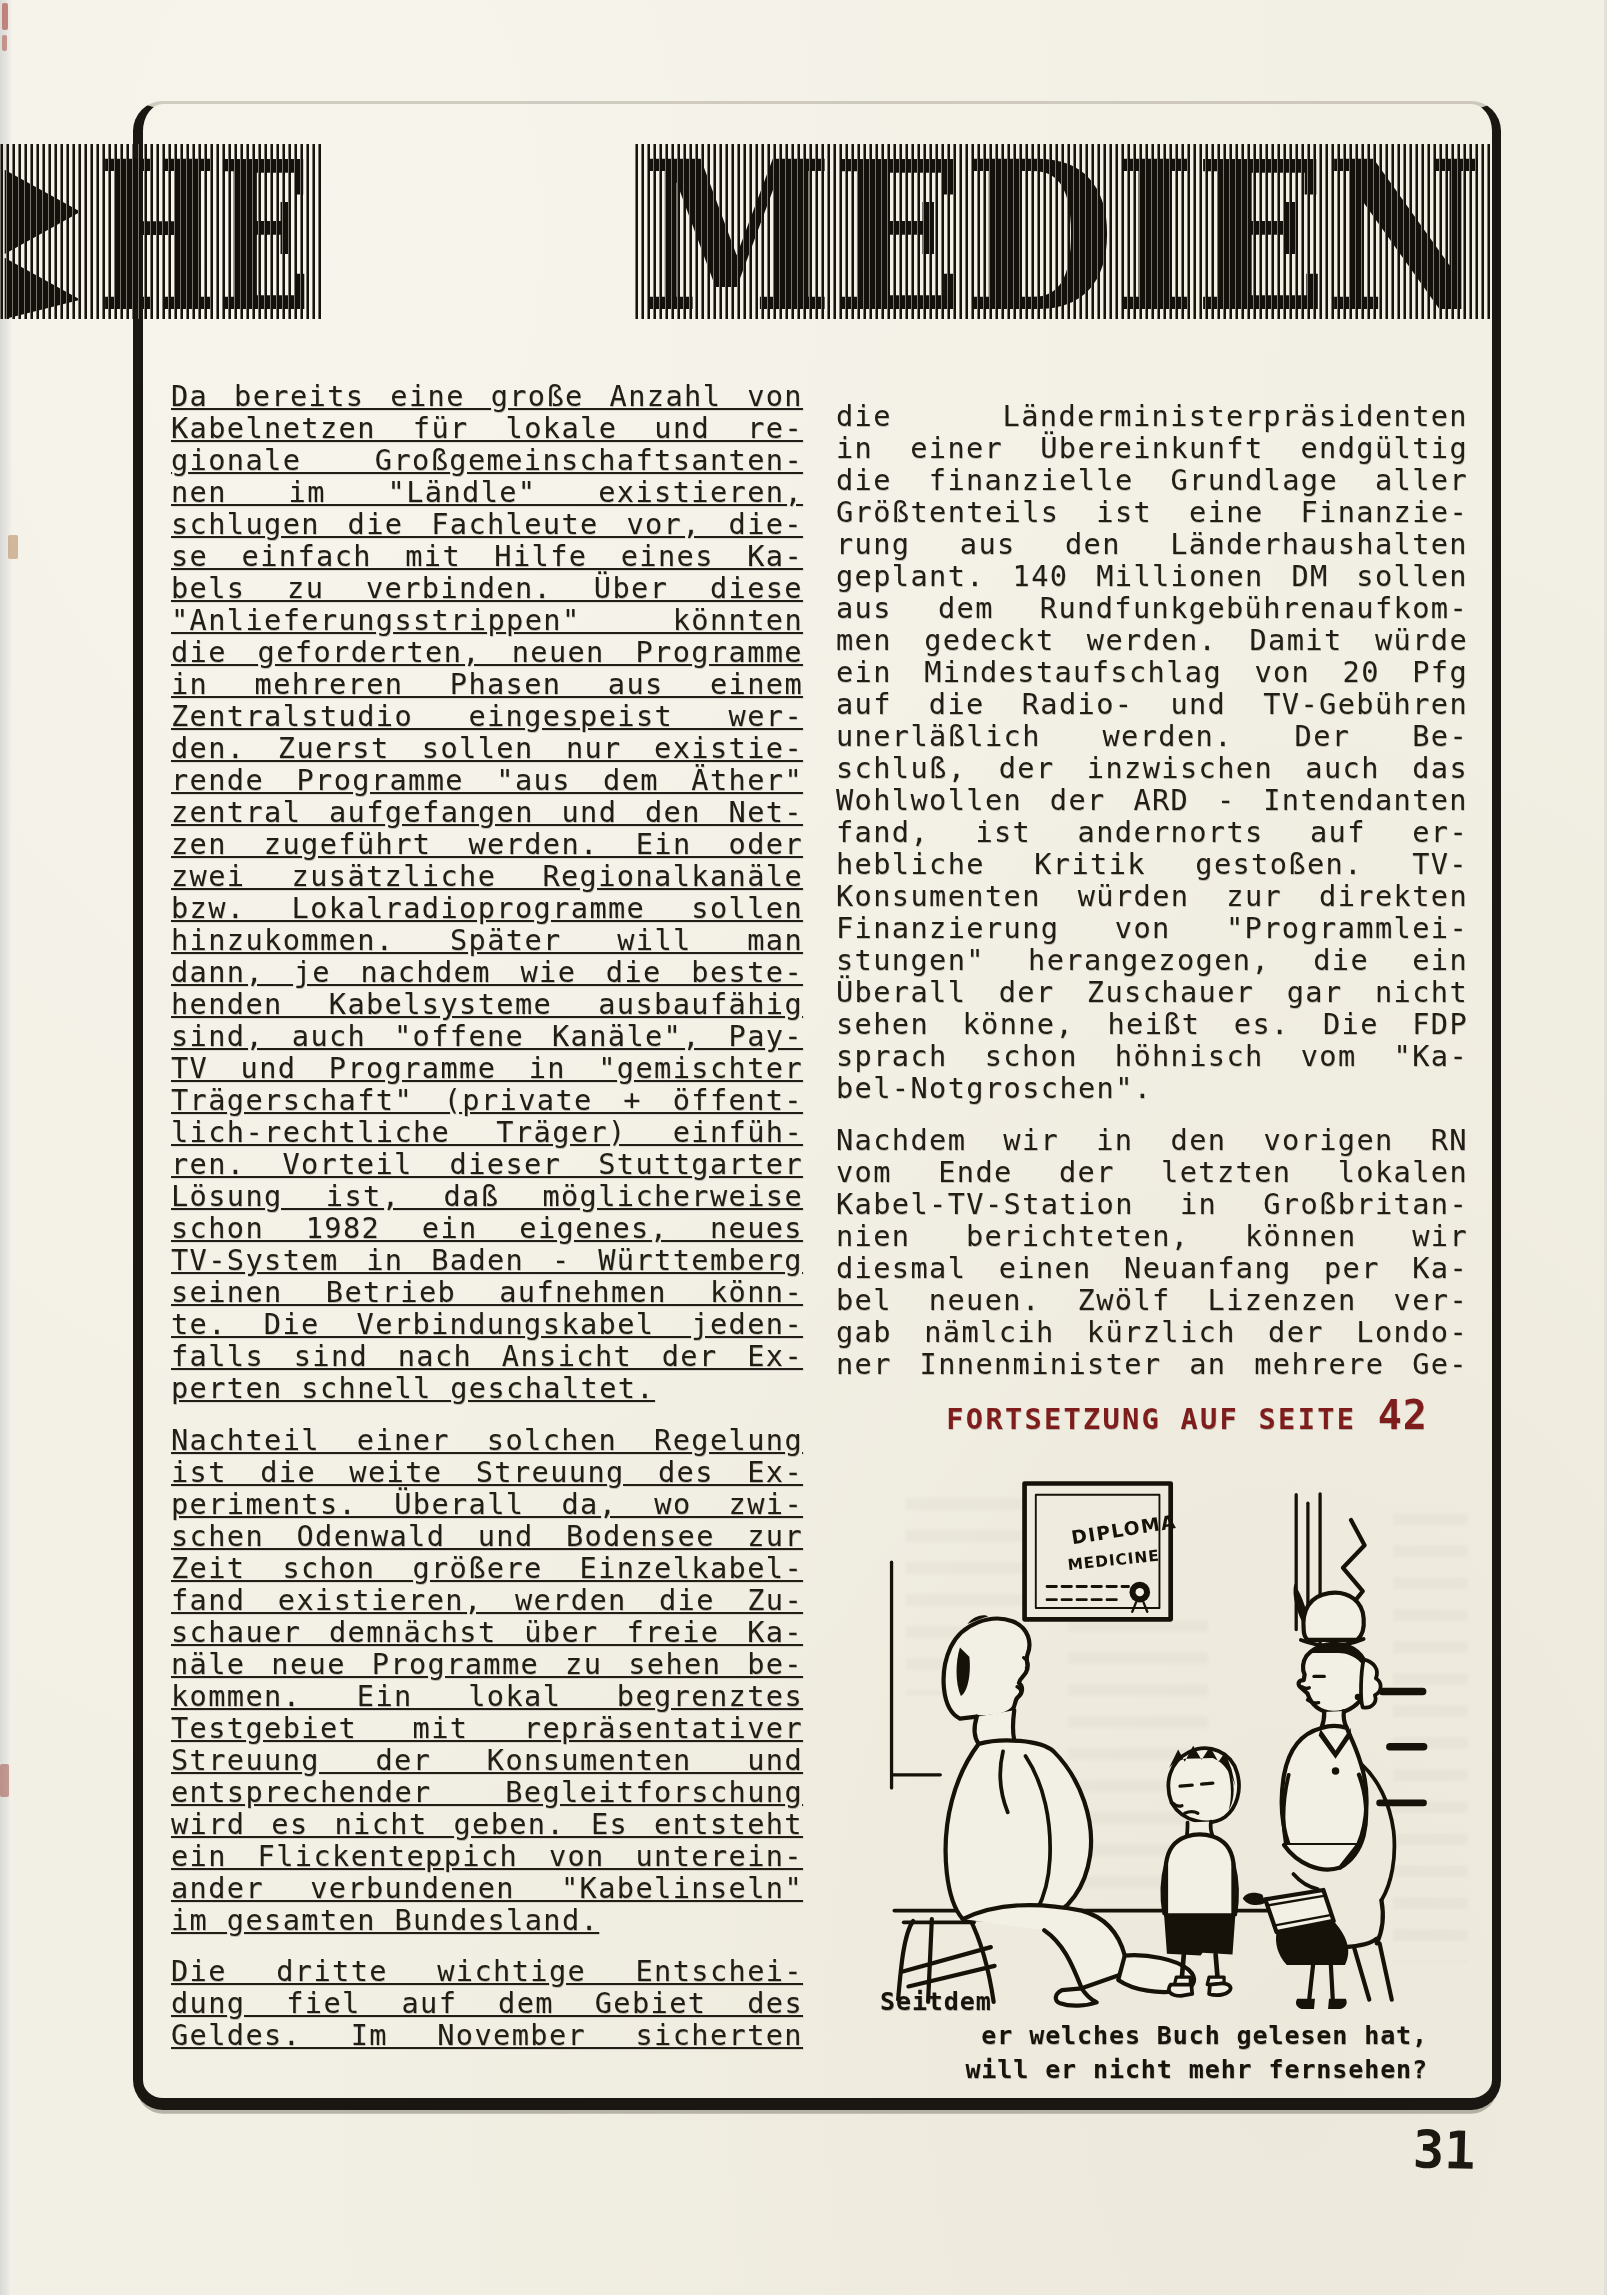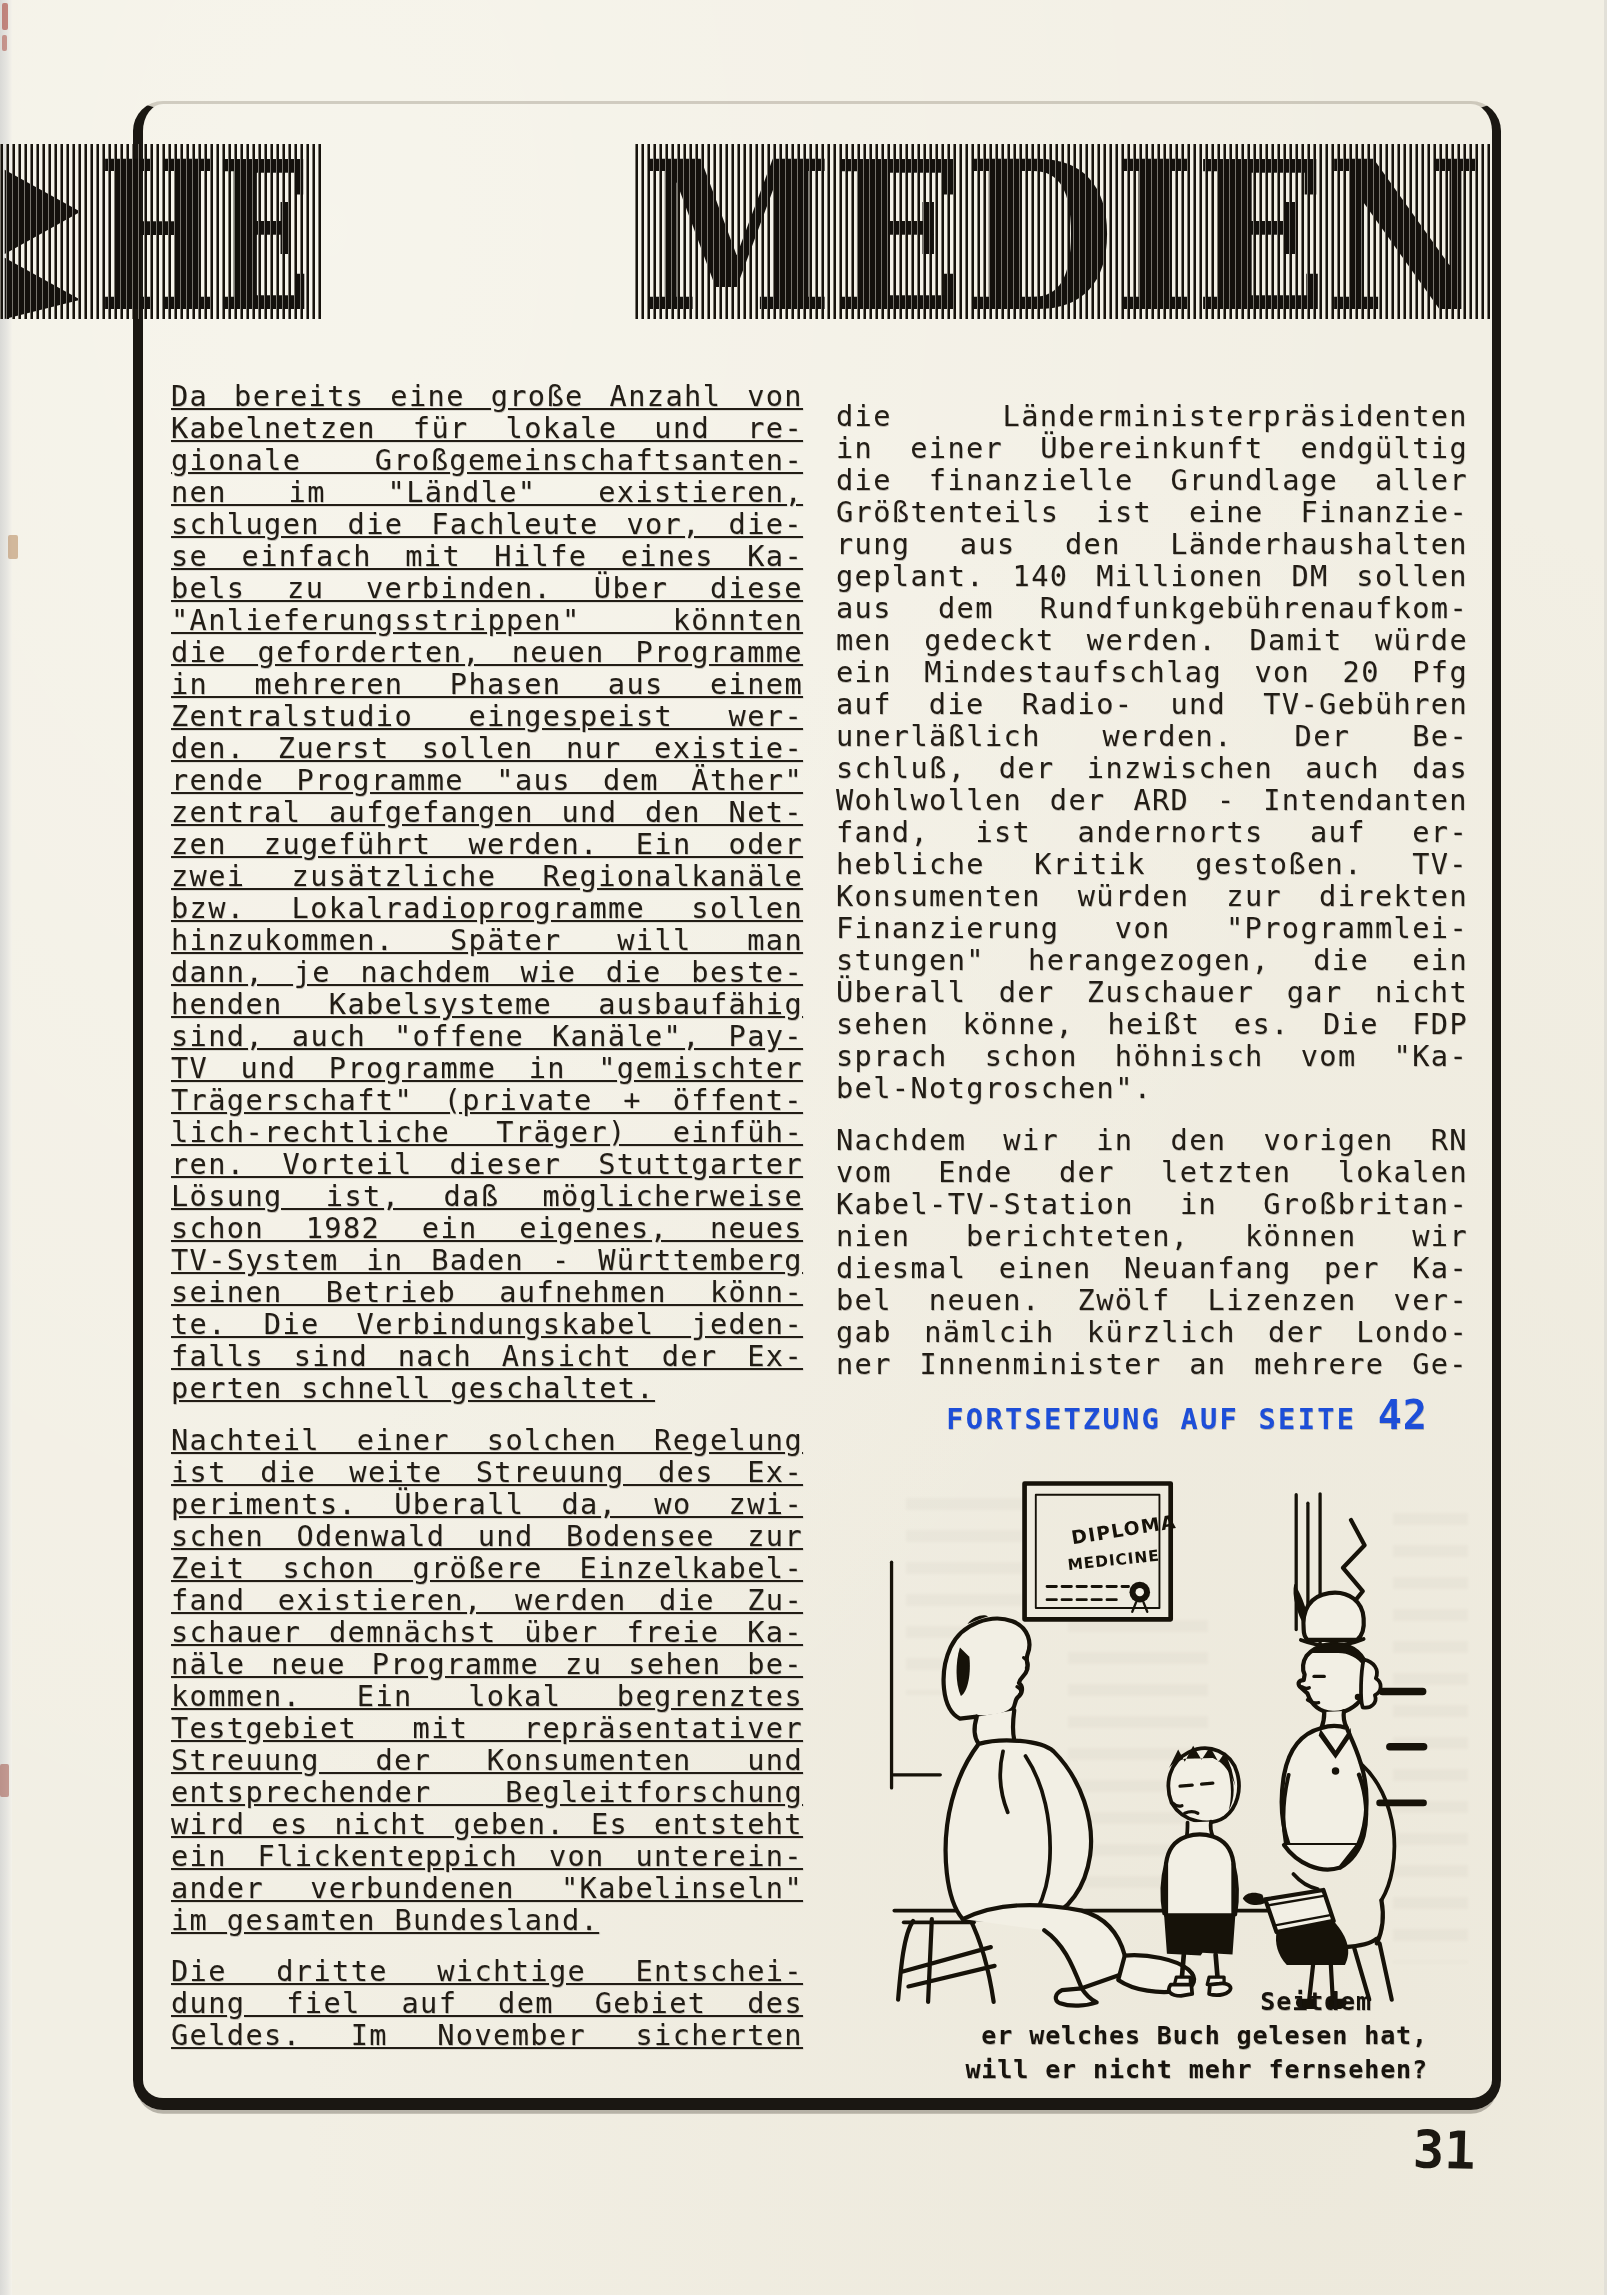--- a/index.html
+++ b/index.html
@@ -59,38 +59,38 @@
   }
   .col-left{left:171px;text-decoration:underline;}
   .col-right{left:836px;margin-top:20px;}
   .para{margin:0 0 19.7px 0;padding:0;}
   .tline{min-height:32px;}
   .tline.just{text-align:justify;text-align-last:justify;}
 
   .fort{
     display:flex;align-items:baseline;justify-content:center;gap:21.5px;
     padding-left:70px;margin-top:10.3px;
-    font-weight:bold;color:#1d4ed8;
+    font-weight:bold;color:#7f1d1d;
   }
   .fort-label{font-size:28.6px;letter-spacing:2.3px;}
   .fort-num{font-size:40px;letter-spacing:0.9px;}
 
   
   .cartoon{position:absolute;left:885px;top:1475px;width:562px;height:534px;}
   .cartoon svg{width:100%;height:100%;}
   .ink{stroke:#161209;fill:none;stroke-linecap:round;stroke-linejoin:round;}
   .inkfill{fill:#161209;stroke:none;}
   .paperfill{fill:#f2efe4;stroke:#161209;stroke-linecap:round;stroke-linejoin:round;}
 
   .caption{
     position:absolute;left:880px;top:1985px;width:548px;
     font-weight:bold;font-size:25px;line-height:34px;letter-spacing:0.9px;
     color:#17130d;text-shadow:0.5px 0.5px 0 rgba(23,19,13,.3);
   }
-  .cap1{text-align:right;padding-right:56px;}
+  .cap1{text-align:left;padding-right:56px;}
   .cap2,.cap3{text-align:right;}
 
   .pagenum{
     position:absolute;left:1413px;top:2124px;
     font-family:"DejaVu Sans Mono",monospace;font-weight:bold;font-size:52px;line-height:1;
     color:#1c1812;transform:rotate(1.5deg);
   }
 
   .ghost{
     position:absolute;

